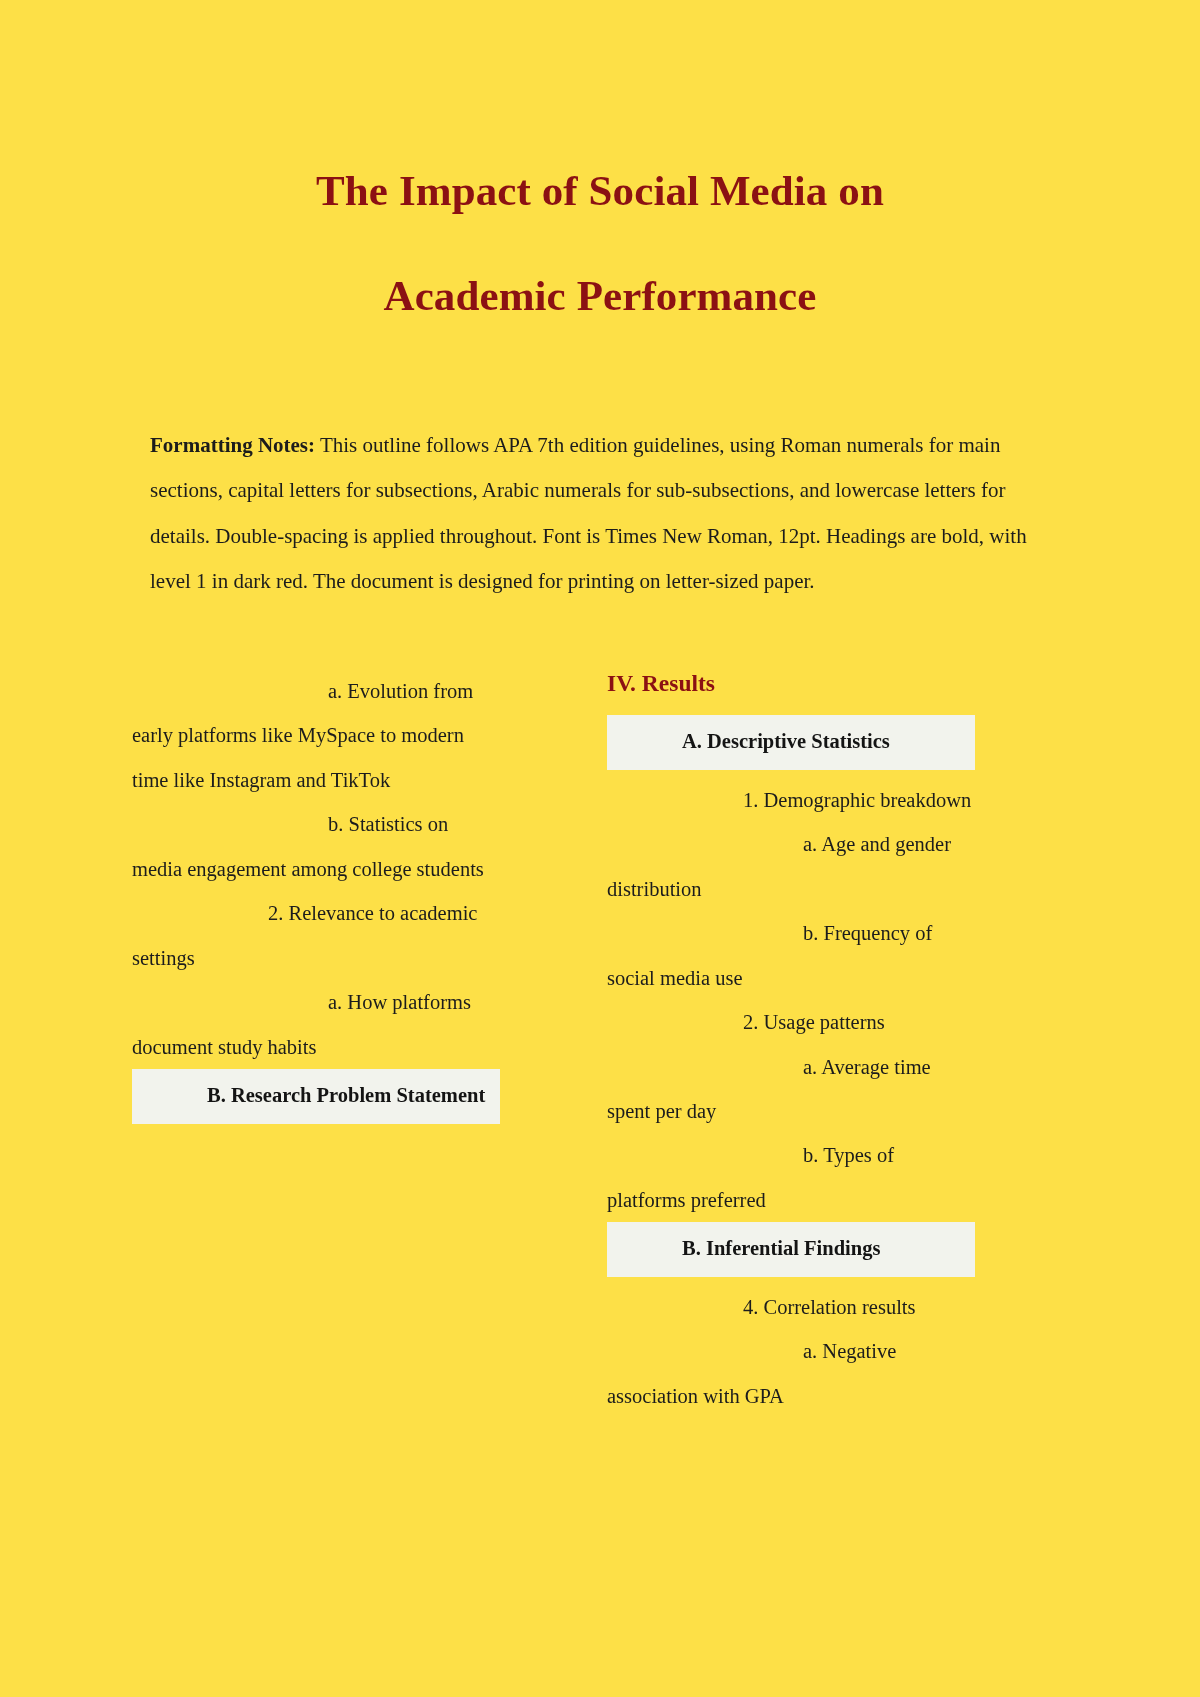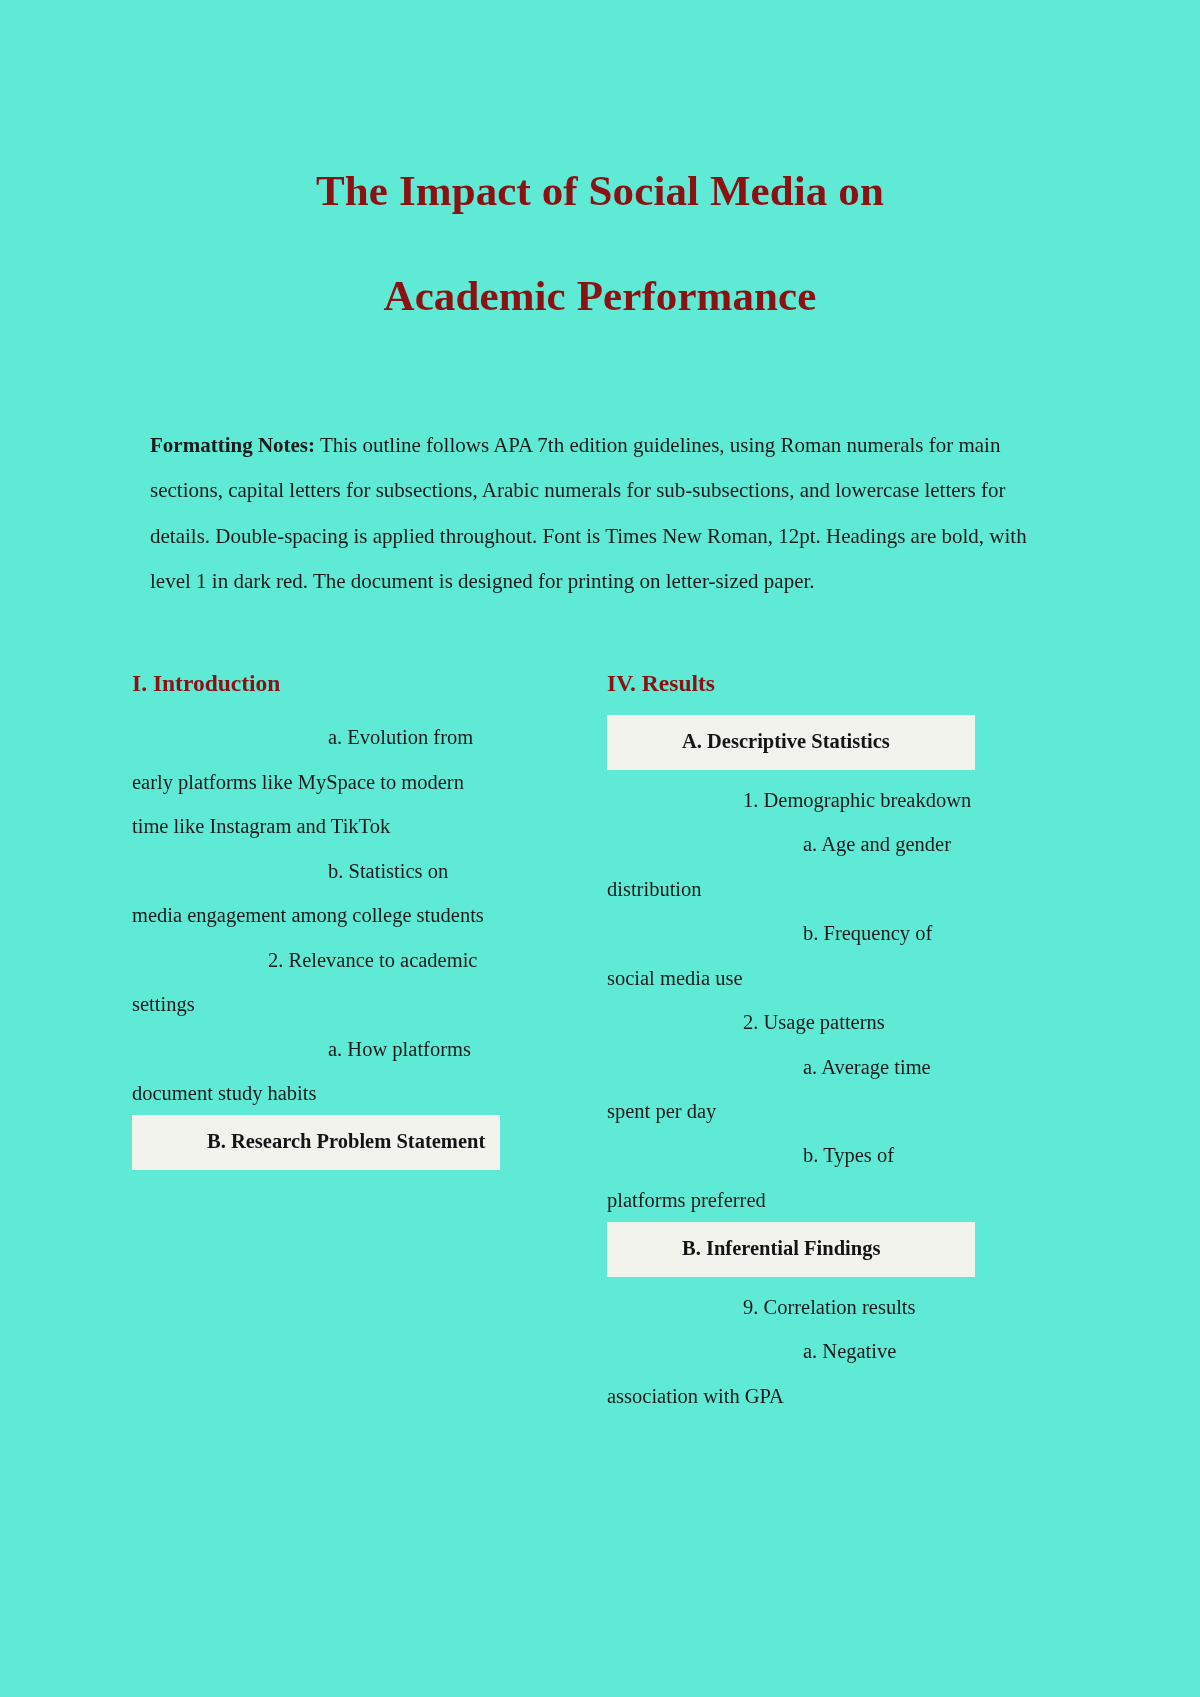--- a/index.html
+++ b/index.html
@@ -12,21 +12,21 @@
     height: 1697px;
     overflow: hidden;
     font-family: "Liberation Serif", "DejaVu Serif", serif;
     color: #1a1a1a;
   }
 
   .page {
     position: relative;
     width: 1200px;
     height: 1697px;
-    background: #5eead4;
+    background: #fde047;
     box-sizing: border-box;
     padding: 0 132px;
     overflow: hidden;
   }
 
   
   .doc-title {
     margin: 0;
     padding-top: 138px;
     text-align: center;
@@ -106,21 +106,20 @@
     <span class="tline">The Impact of Social Media on</span>
     <span class="tline">Academic Performance</span>
   </h1>
 
   <p class="notes"><span class="lead">Formatting Notes:</span><span> This outline follows APA 7th edition guidelines, using Roman numerals for main sections, capital letters for subsections, Arabic numerals for sub-subsections, and lowercase letters for details. Double-spacing is applied throughout. Font is Times New Roman, 12pt. Headings are bold, with level 1 in dark red. The document is designed for printing on letter-sized paper.</span></p>
 
   <div class="columns">
 
     <div class="col">
 
-      <div class="h1">I. Introduction</div>
 
 
       <p class="lv4">a. Evolution from early platforms like MySpace to modern time like Instagram and TikTok</p>
       <p class="lv4">b. Statistics on media engagement among college students</p>
       <p class="lv3">2. Relevance to academic settings</p>
       <p class="lv4">a. How platforms document study habits</p>
 
       <div class="h2">B. Research Problem Statement</div>
 
     </div>
@@ -133,20 +132,20 @@
 
       <p class="lv3">1. Demographic breakdown</p>
       <p class="lv4">a. Age and gender distribution</p>
       <p class="lv4">b. Frequency of social media use</p>
       <p class="lv3">2. Usage patterns</p>
       <p class="lv4">a. Average time spent per day</p>
       <p class="lv4">b. Types of platforms preferred</p>
 
       <div class="h2">B. Inferential Findings</div>
 
-      <p class="lv3">9. Correlation results</p>
+      <p class="lv3">4. Correlation results</p>
       <p class="lv4">a. Negative association with GPA</p>
 
     </div>
 
   </div>
 
 </div>
 
 </body></html>

